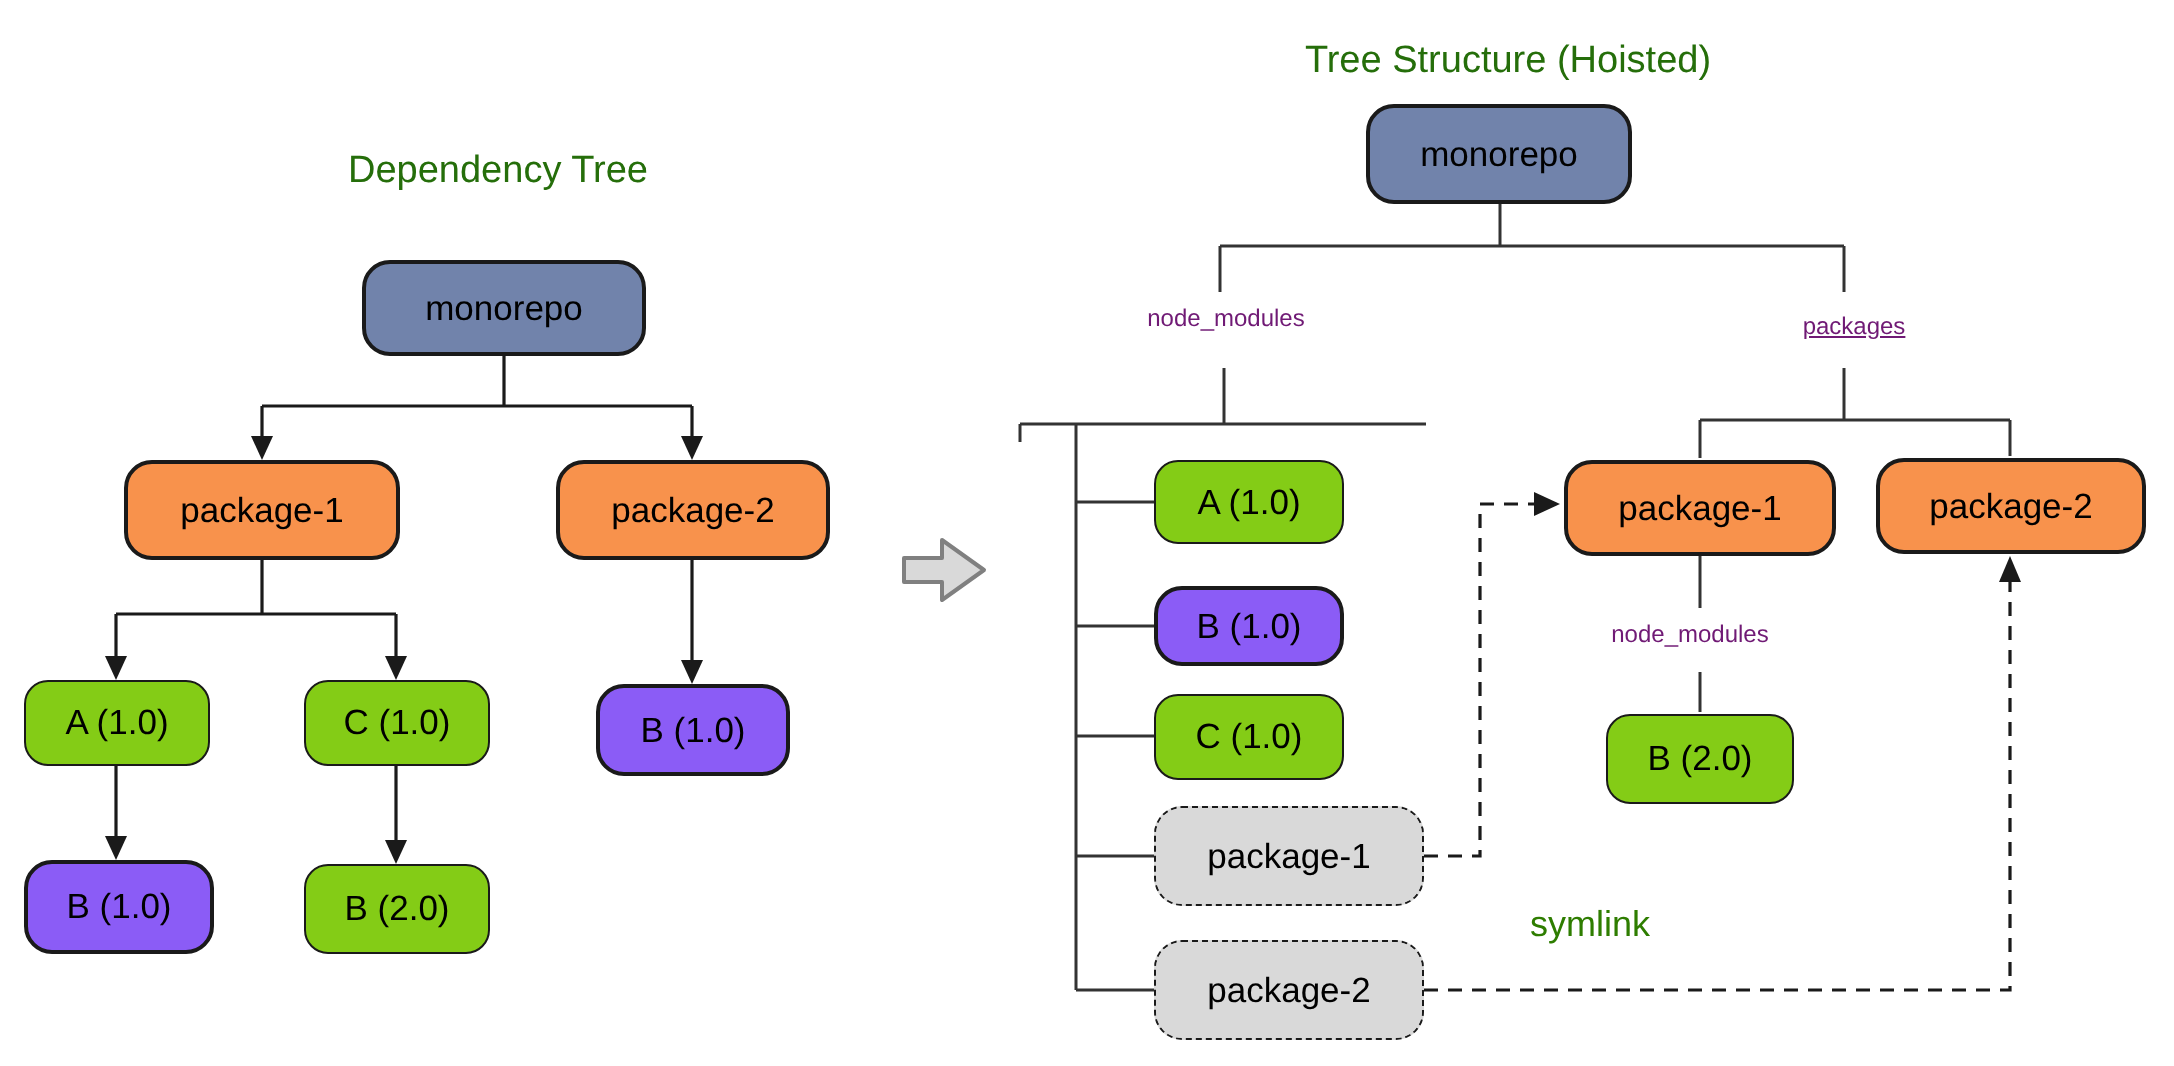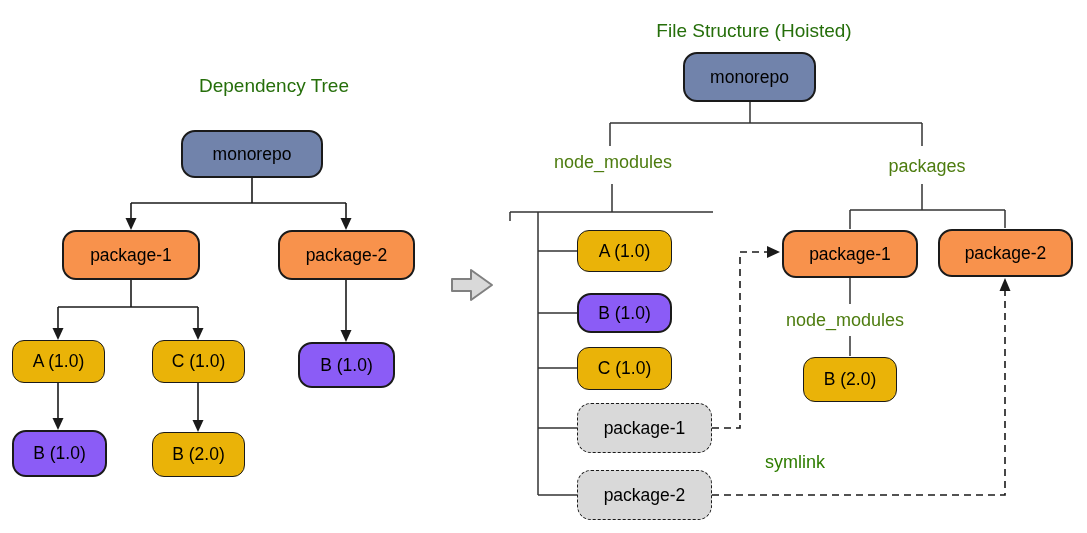--- a/index.html
+++ b/index.html
@@ -16,28 +16,28 @@
     display:flex;align-items:center;justify-content:center;
     box-sizing:border-box;
     border:2px solid #1a1a1a;
     border-radius:14px;
     font-size:17.5px;color:#000;
     z-index:2;white-space:nowrap;
   }
   .fill-blue{background:#7183ab;}
   .fill-orange{background:#f8924c;}
   .fill-green{background:#8b5cf6;}
-  .fill-white{background:#eab308;border-width:1.8px;border-radius:12px;}
+  .fill-white{background:#84cc16;border-width:1.8px;border-radius:12px;}
   .fill-graydash{background:#d9d9d9;border:1.8px dashed #1a1a1a;}
   .lbl{
     position:absolute;z-index:2;white-space:nowrap;
     transform:translateX(-50%);
   }
   .lbl-title{color:#256e0a;font-size:19px;}
-  .lbl-folder{color:#4d7c0f;font-size:18px;}
+  .lbl-folder{color:#701a75;font-size:12px;}
   .lbl-symlink{color:#2e7d00;font-size:18px;margin-left:37px;}
 </style>
 </head>
 <body>
 
 <div class="canvas">
 
   <svg class="edges" width="1087" height="533" viewBox="0 0 1087 533">
 
     <g stroke="#1a1a1a" stroke-width="1.6" fill="none">
@@ -90,25 +90,25 @@
       <path d="M712 495 H1005 V291"></path>
     </g>
     <g fill="#1a1a1a" stroke="none">
       <polygon points="780,252 767,246 767,258"></polygon>
       <polygon points="1005,278 999.5,291 1010.5,291"></polygon>
     </g>
 
     <polygon points="452,279 471,279 471,270 492,285 471,300 471,291 452,291" fill="#d9d9d9" stroke="#808080" stroke-width="2" stroke-linejoin="round"></polygon>
   </svg>
 
-  <div class="lbl lbl-title" style="left:249px;top:75px;margin-left:25px;">Dependency Tree</div>
-  <div class="lbl lbl-title" style="left:754px;top:20px;">File Structure (Hoisted)</div>
+  <div class="lbl lbl-title" style="left:249px;top:75px;">Dependency Tree</div>
+  <div class="lbl lbl-title" style="left:754px;top:20px;">Tree Structure (Hoisted)</div>
 
   <div class="lbl lbl-folder" style="left:613px;top:152px;">node_modules</div>
-  <div class="lbl lbl-folder" style="left:927px;top:156px;">packages</div>
+  <div class="lbl lbl-folder" style="left:927px;top:156px;text-decoration:underline;">packages</div>
   <div class="lbl lbl-folder" style="left:845px;top:310px;">node_modules</div>
   <div class="lbl lbl-symlink" style="left:758px;top:452px;">symlink</div>
 
   <div class="node fill-blue" style="left:181px;top:130px;width:142px;height:48px;">monorepo</div>
   <div class="node fill-orange" style="left:62px;top:230px;width:138px;height:50px;">package-1</div>
   <div class="node fill-orange" style="left:278px;top:230px;width:137px;height:50px;">package-2</div>
   <div class="node fill-white" style="left:12px;top:340px;width:93px;height:43px;">A (1.0)</div>
   <div class="node fill-white" style="left:152px;top:340px;width:93px;height:43px;">C (1.0)</div>
   <div class="node fill-green" style="left:12px;top:430px;width:95px;height:47px;">B (1.0)</div>
   <div class="node fill-white" style="left:152px;top:432px;width:93px;height:45px;">B (2.0)</div>

